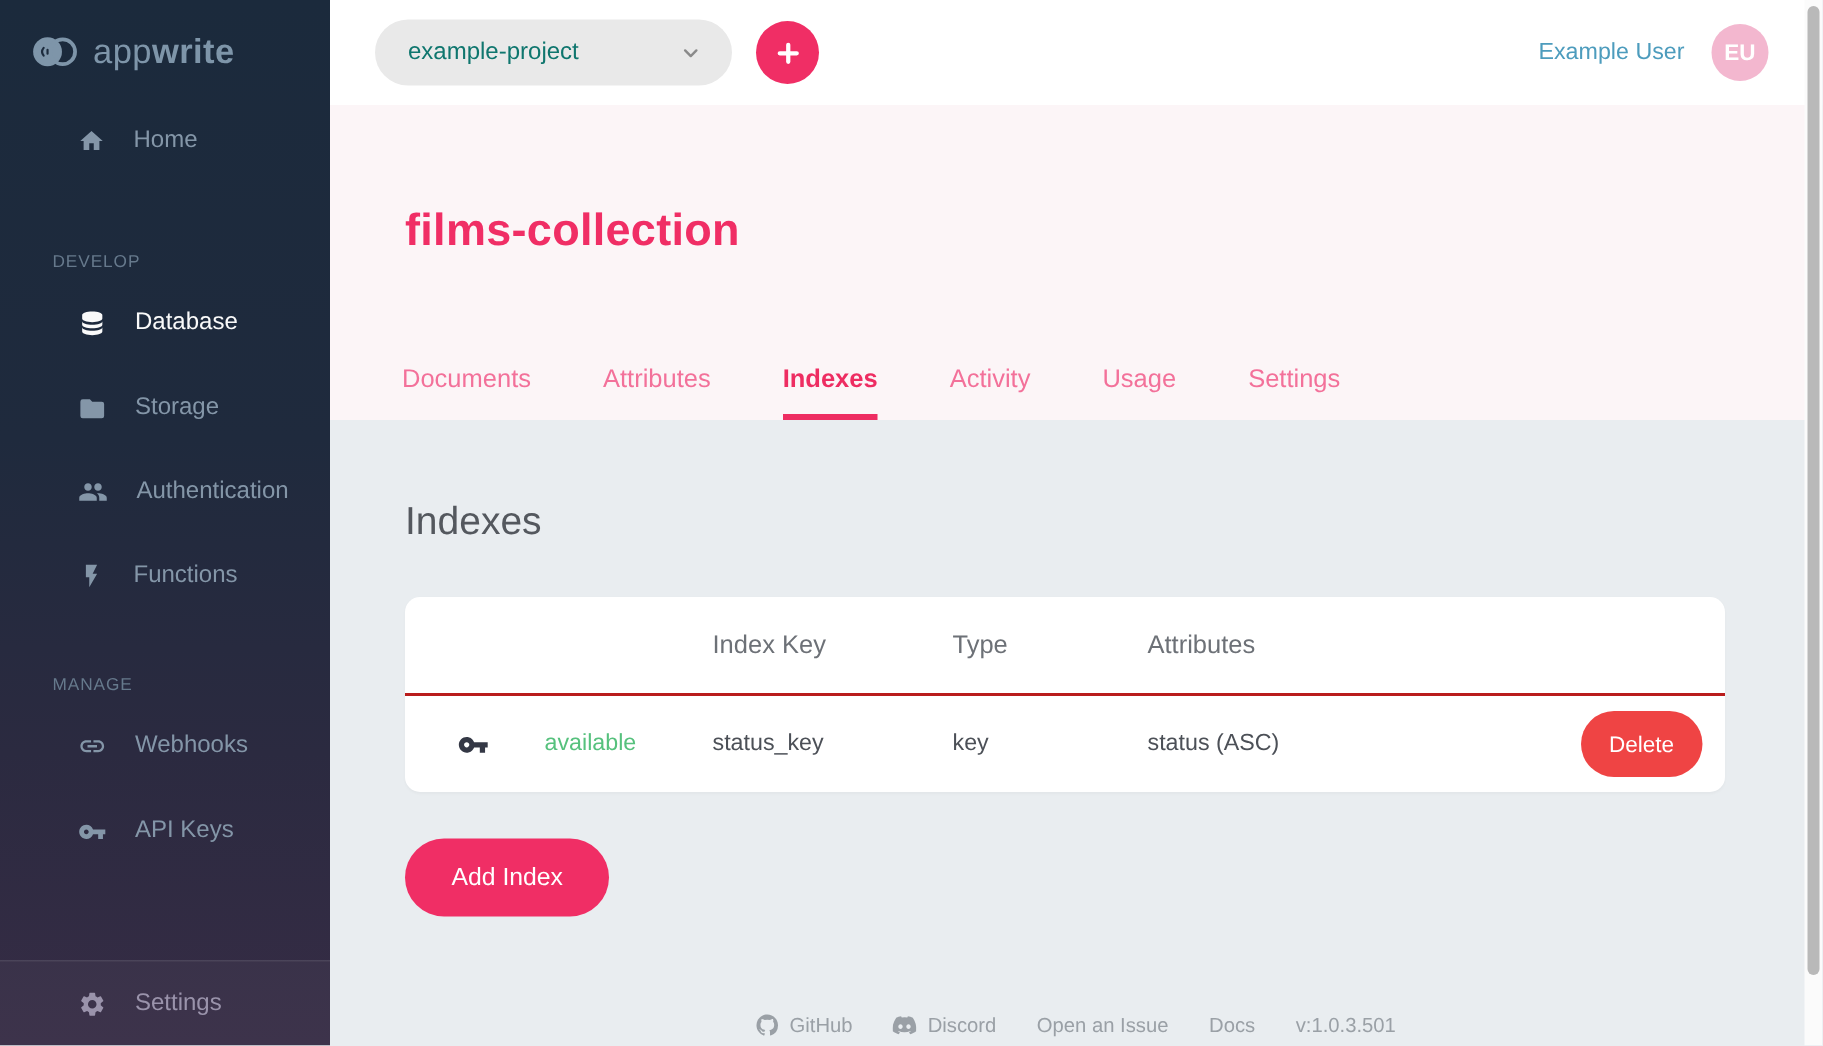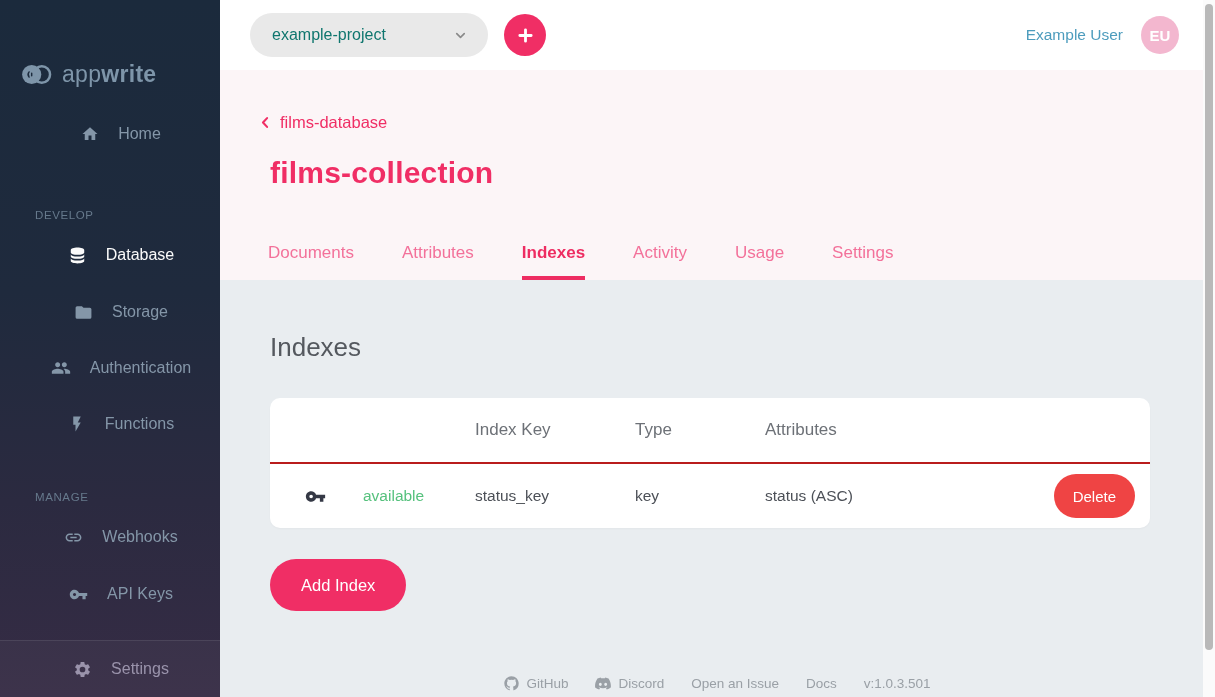--- a/index.html
+++ b/index.html
@@ -3,25 +3,25 @@
 <meta charset="utf-8">
 <style>
   * { margin:0; padding:0; box-sizing:border-box; }
   html,body { width:1215px; height:697px; overflow:hidden; }
   body { font-family:"Liberation Sans", sans-serif; display:flex; position:relative; background:#e9edf0; }
 
   
   .sidebar{ width:220px; min-width:220px; height:697px;
     background:linear-gradient(180deg,#1b2a3c 0%,#1f2a3d 42%,#2b2a40 72%,#362c45 100%);
     display:flex; flex-direction:column; }
-  .logo{ display:flex; align-items:center; gap:9px; padding:21px 18px 18px 20px; color:#7e95a9;margin-top:40px; }
+  .logo{ display:flex; align-items:center; gap:9px; padding:21px 18px 18px 20px; color:#7e95a9; }
   .logo-text{ font-size:23px; letter-spacing:.3px; }
   .logo-text b{ font-weight:700; }
-  .nav-item{ display:flex; align-items:center; gap:19px; padding-left:22px; height:40px;
-    color:#8496a8; font-size:16px; cursor:pointer;justify-content:center; }
+  .nav-item{ display:flex; align-items:center; gap:19px; padding-left:52px; height:40px;
+    color:#8496a8; font-size:16px; cursor:pointer; }
   .nav-item svg{ flex:0 0 auto; }
   .nav-item.active{ color:#fafafa; }
   .section-label{ color:#66798c; font-size:11.5px; letter-spacing:.6px; padding-left:35px; }
   .settings-block{ margin-top:auto; border-top:1px solid rgba(255,255,255,.09);
     background:rgba(255,255,255,.035); padding:8px 0; color:#978fa9; }
   .settings-block .nav-item{ color:#9a93ab; }
 
   
   .right{ flex:1; display:flex; flex-direction:column; height:697px; }
 
@@ -177,28 +177,20 @@
           </svg>
       </span>
     </button>
     <div class="topbar-right">
       <a class="user-link">Example User</a>
       <div class="avatar">EU</div>
     </div>
   </header>
 
   <section class="page-header">
-    <div class="breadcrumb">
-      <span style="display:flex">
-        <svg width="15" height="15" viewBox="0 0 24 24" fill="none" stroke="#f02e65" stroke-width="3.4" stroke-linecap="round" stroke-linejoin="round">
-            <path d="M14.5 5 8 12l6.5 7"></path>
-          </svg>
-      </span>
-      <span>films-database</span>
-    </div>
     <h1 class="page-title">films-collection</h1>
     <nav class="tabs">
       <div class="tab">Documents</div>
       <div class="tab">Attributes</div>
       <div class="tab active">Indexes</div>
       <div class="tab">Activity</div>
       <div class="tab">Usage</div>
       <div class="tab">Settings</div>
     </nav>
   </section>

